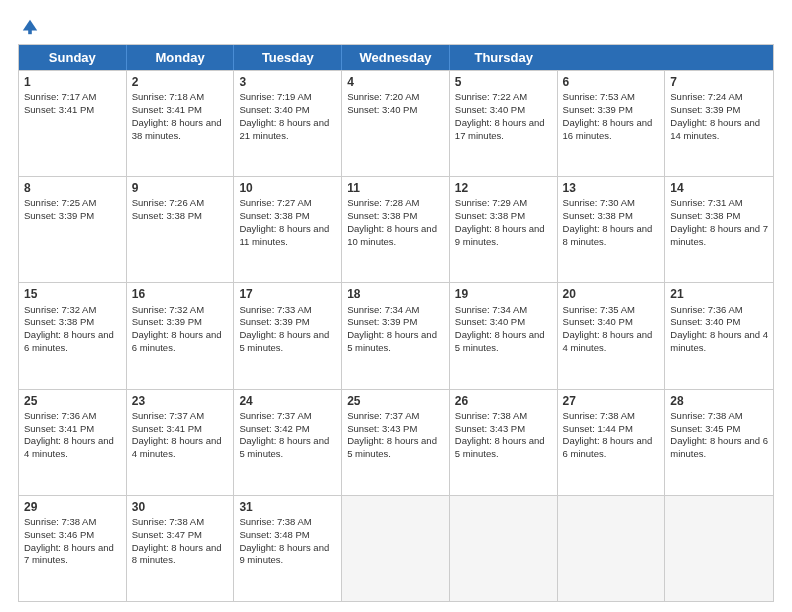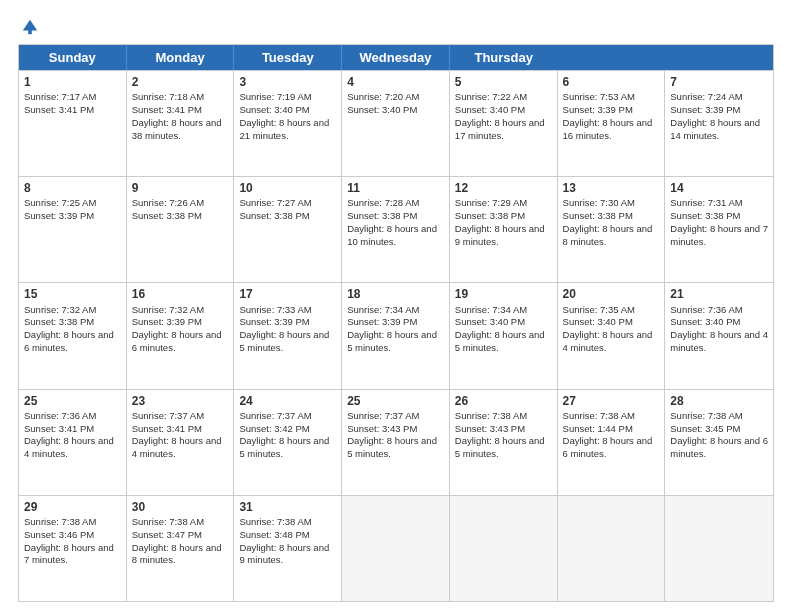--- a/index.html
+++ b/index.html
@@ -144,21 +144,21 @@
           <div class="cal-cell"><span class="day-num">2</span><span>Sunrise: 7:18 AM</span><br><span>Sunset: 3:41 PM</span><br><span>Daylight: 8 hours and 38 minutes.</span></div>
           <div class="cal-cell"><span class="day-num">3</span><span>Sunrise: 7:19 AM</span><br><span>Sunset: 3:40 PM</span><br><span>Daylight: 8 hours and 21 minutes.</span></div>
           <div class="cal-cell"><span class="day-num">4</span><span>Sunrise: 7:20 AM</span><br><span>Sunset: 3:40 PM</span><br></div>
           <div class="cal-cell"><span class="day-num">5</span><span>Sunrise: 7:22 AM</span><br><span>Sunset: 3:40 PM</span><br><span>Daylight: 8 hours and 17 minutes.</span></div>
           <div class="cal-cell"><span class="day-num">6</span><span>Sunrise: 7:53 AM</span><br><span>Sunset: 3:39 PM</span><br><span>Daylight: 8 hours and 16 minutes.</span></div>
           <div class="cal-cell"><span class="day-num">7</span><span>Sunrise: 7:24 AM</span><br><span>Sunset: 3:39 PM</span><br><span>Daylight: 8 hours and 14 minutes.</span></div>
         </div>
         <div class="cal-row">
           <div class="cal-cell"><span class="day-num">8</span><span>Sunrise: 7:25 AM</span><br><span>Sunset: 3:39 PM</span><br></div>
           <div class="cal-cell"><span class="day-num">9</span><span>Sunrise: 7:26 AM</span><br><span>Sunset: 3:38 PM</span><br></div>
-          <div class="cal-cell"><span class="day-num">10</span><span>Sunrise: 7:27 AM</span><br><span>Sunset: 3:38 PM</span><br></div>
+          <div class="cal-cell"><span class="day-num">10</span><span>Sunrise: 7:27 AM</span><br><span>Sunset: 3:38 PM</span><br><span>Daylight: 8 hours and 11 minutes.</span></div>
           <div class="cal-cell"><span class="day-num">11</span><span>Sunrise: 7:28 AM</span><br><span>Sunset: 3:38 PM</span><br><span>Daylight: 8 hours and 10 minutes.</span></div>
           <div class="cal-cell"><span class="day-num">12</span><span>Sunrise: 7:29 AM</span><br><span>Sunset: 3:38 PM</span><br><span>Daylight: 8 hours and 9 minutes.</span></div>
           <div class="cal-cell"><span class="day-num">13</span><span>Sunrise: 7:30 AM</span><br><span>Sunset: 3:38 PM</span><br><span>Daylight: 8 hours and 8 minutes.</span></div>
           <div class="cal-cell"><span class="day-num">14</span><span>Sunrise: 7:31 AM</span><br><span>Sunset: 3:38 PM</span><br><span>Daylight: 8 hours and 7 minutes.</span></div>
         </div>
         <div class="cal-row">
           <div class="cal-cell"><span class="day-num">15</span><span>Sunrise: 7:32 AM</span><br><span>Sunset: 3:38 PM</span><br><span>Daylight: 8 hours and 6 minutes.</span></div>
           <div class="cal-cell"><span class="day-num">16</span><span>Sunrise: 7:32 AM</span><br><span>Sunset: 3:39 PM</span><br><span>Daylight: 8 hours and 6 minutes.</span></div>
           <div class="cal-cell"><span class="day-num">17</span><span>Sunrise: 7:33 AM</span><br><span>Sunset: 3:39 PM</span><br><span>Daylight: 8 hours and 5 minutes.</span></div>
           <div class="cal-cell"><span class="day-num">18</span><span>Sunrise: 7:34 AM</span><br><span>Sunset: 3:39 PM</span><br><span>Daylight: 8 hours and 5 minutes.</span></div>

